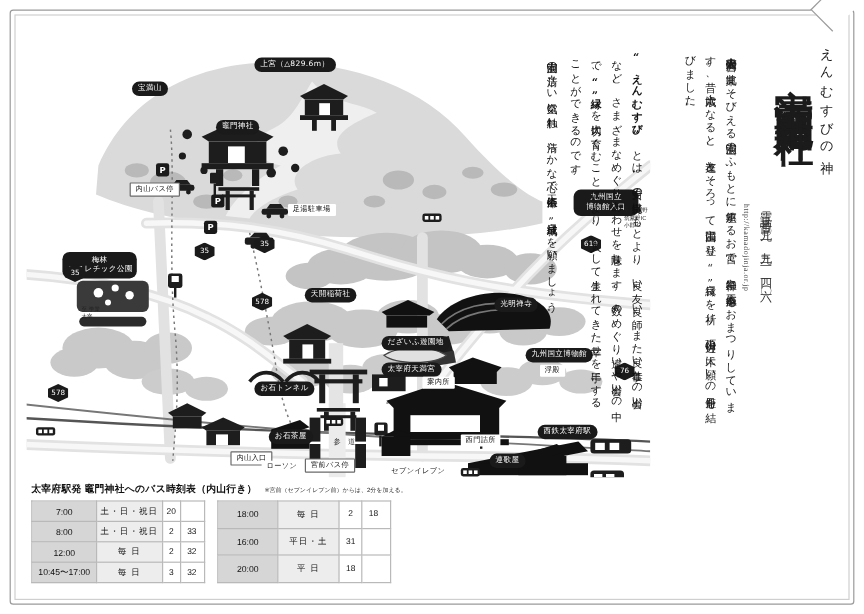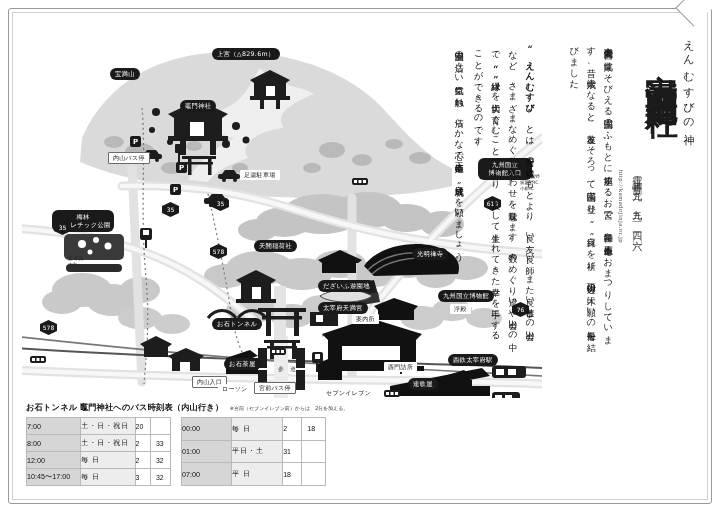--- a/index.html
+++ b/index.html
@@ -146,20 +146,21 @@
   }
   .tt-tables { display: flex; gap: 10px; }
   table.tt {
     border-collapse: collapse;
     font-size: 7px;
     color: #111;
   }
   table.tt td {
     border: 1px solid #b9b9b9;
     height: 17px;
+    text-align: center;
     vertical-align: middle;
     white-space: nowrap;
   }
   table.tt td.hcol { background: #d6d6d6; width: 70px; font-size: 7.2px; }
   table.tt td.dcol { background: #ededed; width: 63px; letter-spacing: 1px; }
   table.tt td.m1   { background: #fff; width: 26px; }
   table.tt td.m2   { background: #fff; width: 30px; text-align:left; padding-left:5px;}
 
   
   .lbl {
@@ -600,21 +601,21 @@
       <div class="vtext kami">えんむすびの神</div>
       <div class="vtext shrine-name">宝満宮竈門神社</div>
       <div class="vtext tel"><span>電話番号</span><span>〇九二－九二二－四一〇六</span></div>
       <div class="url">http://kamadojinja.or.jp</div>
       <div class="vtext body-col b1">太宰府天満宮の北東にそびえる宝満山のふもとに鎮座するお宮で、主祭神に玉依姫命をおまつりしています。昔、十六歳になると、友達とそろって宝満山に登り、“良縁”を祈り、山頂付近の木に願いの短冊を結びました。</div>
     </div>
   </div>
 
   <div class="tt-wrap">
     <div class="tt-title">
-      <span>お石トンネル 竈門神社へのバス時刻表（内山行き）</span>
+      <span>太宰府駅発 竈門神社へのバス時刻表（内山行き）</span>
       <span class="tt-note">※宮前（セブンイレブン前）からは、2分を加える。</span>
     </div>
     <div class="tt-tables">
       <table class="tt">
         <tbody id="tt-left">
             <tr>
               <td class="hcol">7:00</td>
               <td class="dcol">土・日・祝日</td>
               <td class="m1">20</td>
               <td class="m2"></td>
@@ -635,33 +636,33 @@
               <td class="hcol">10:45〜17:00</td>
               <td class="dcol">毎 日</td>
               <td class="m1">3</td>
               <td class="m2">32</td>
             </tr>
           </tbody>
       </table>
       <table class="tt">
         <tbody id="tt-right">
             <tr>
-              <td class="hcol">00:00</td>
+              <td class="hcol">18:00</td>
               <td class="dcol">毎 日</td>
               <td class="m1">2</td>
               <td class="m2">18</td>
             </tr>
             <tr>
-              <td class="hcol">01:00</td>
+              <td class="hcol">16:00</td>
               <td class="dcol">平日・土</td>
               <td class="m1">31</td>
               <td class="m2"></td>
             </tr>
             <tr>
-              <td class="hcol">07:00</td>
+              <td class="hcol">20:00</td>
               <td class="dcol">平 日</td>
               <td class="m1">18</td>
               <td class="m2"></td>
             </tr>
           </tbody>
       </table>
     </div>
   </div>
 
 </div>

